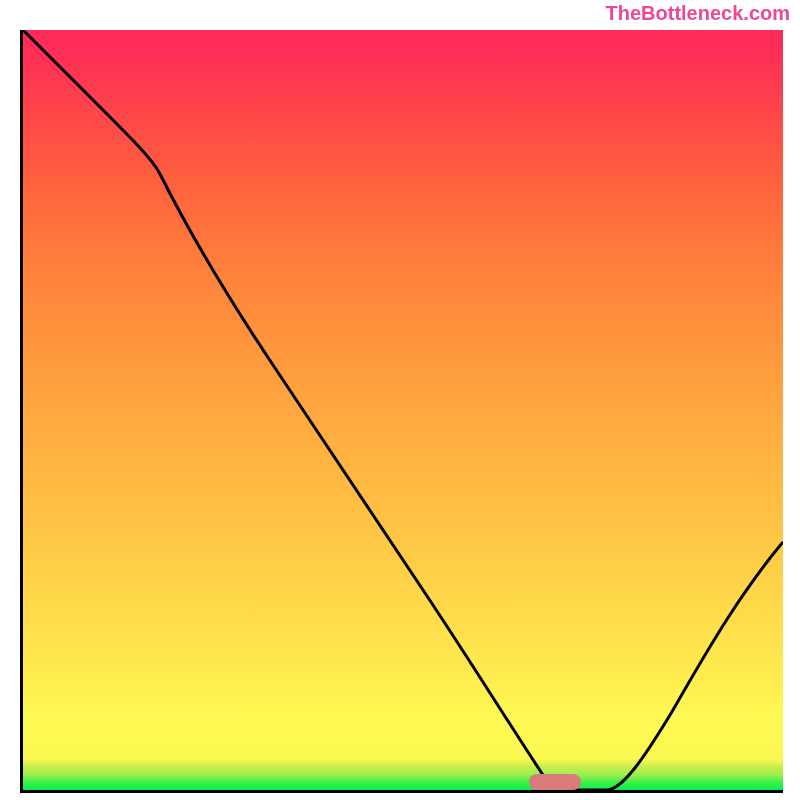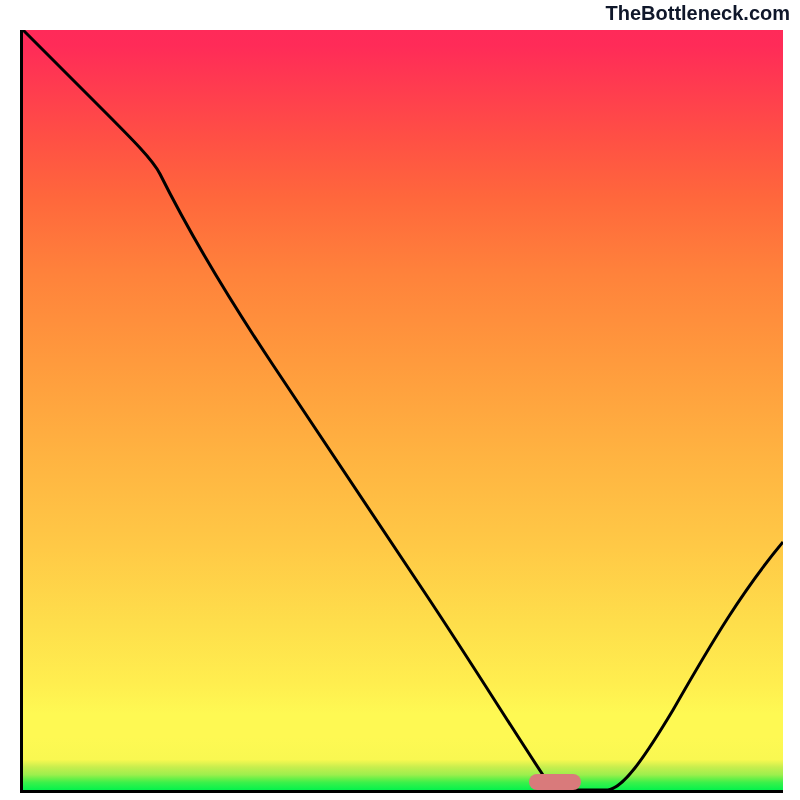--- a/index.html
+++ b/index.html
@@ -10,21 +10,21 @@
     font-family: Arial, Helvetica, sans-serif;
     background: #ffffff;
     position: relative;
   }
   .watermark {
     position: absolute;
     top: 2px;
     right: 10px;
     font-size: 20px;
     font-weight: bold;
-    color: #0f172a;
+    color: #ec4899;
     z-index: 10;
   }
   .chart-area {
     position: absolute;
     left: 20px;
     top: 30px;
     width: 760px;
     height: 760px;
     border-left: 3px solid #000000;
     border-bottom: 3px solid #000000;

